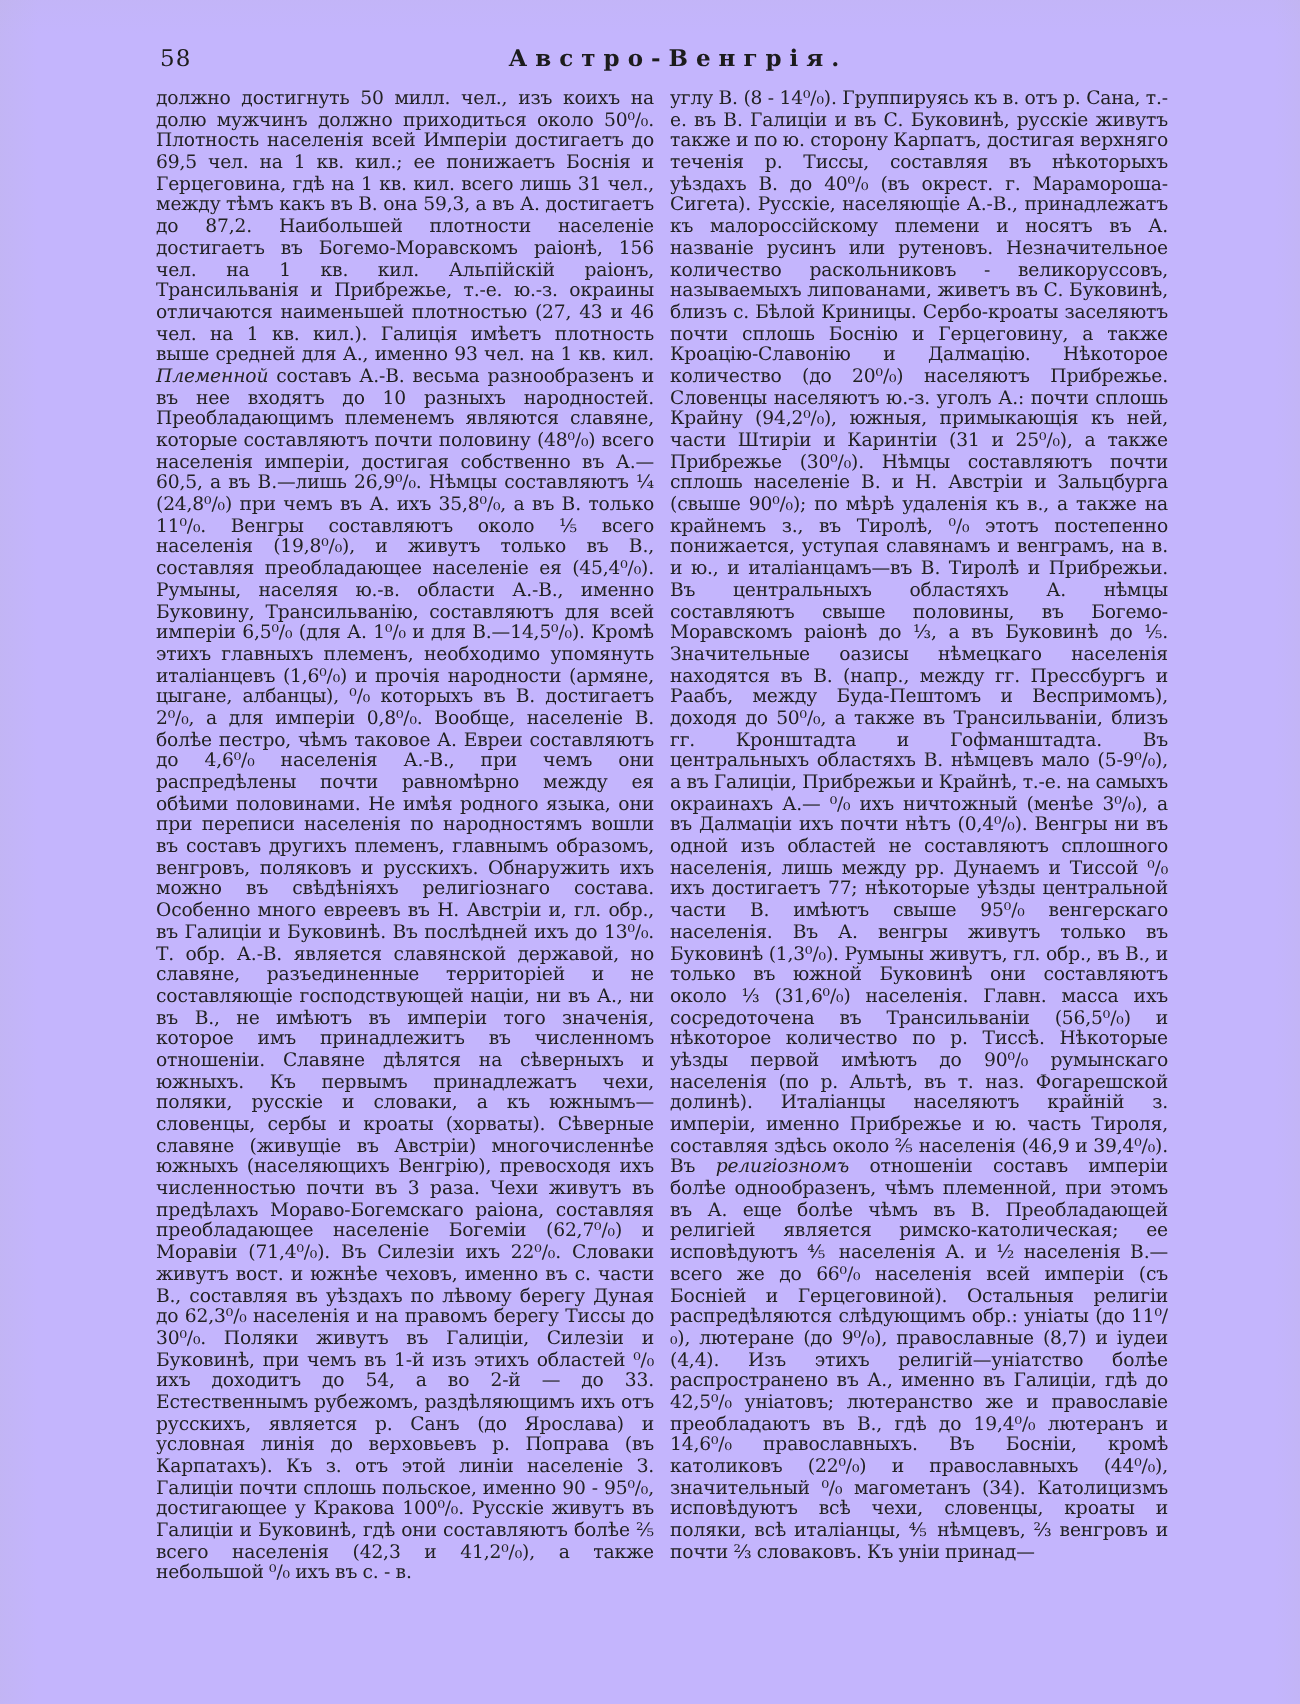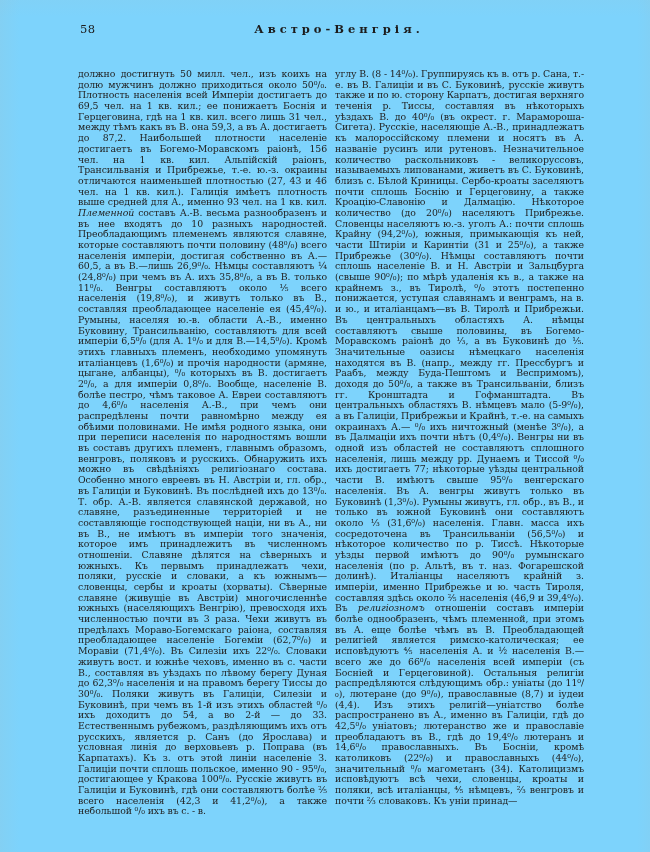--- a/index.html
+++ b/index.html
@@ -5,21 +5,21 @@
   html, body {
     margin: 0;
     padding: 0;
     background: #e8e8e6;
   }
   .page {
     position: relative;
     width: 650px;
     height: 852px;
     margin: 0 auto;
-    background: #7dd3fc;
+    background: #c4b5fd;
     overflow: hidden;
     font-family: "DejaVu Serif", "Liberation Serif", serif;
     color: #1c1c1c;
   }
   .page-header {
     position: absolute;
     top: 22px;
     left: 78px;
     right: 66px;
     height: 16px;
@@ -41,21 +41,20 @@
     font-weight: bold;
     letter-spacing: 4px;
   }
   .text-block {
     position: absolute;
     top: 45px;
     left: 78px;
     width: 506px;
     display: flex;
     gap: 8px;
-    margin-top: 24px;
   }
   .text-column {
     width: 249px;
     font-size: 9.35px;
     line-height: 10.68px;
     text-align: justify;
     text-justify: inter-word;
     letter-spacing: -0.08px;
     word-spacing: -0.2px;
     color: #222;

